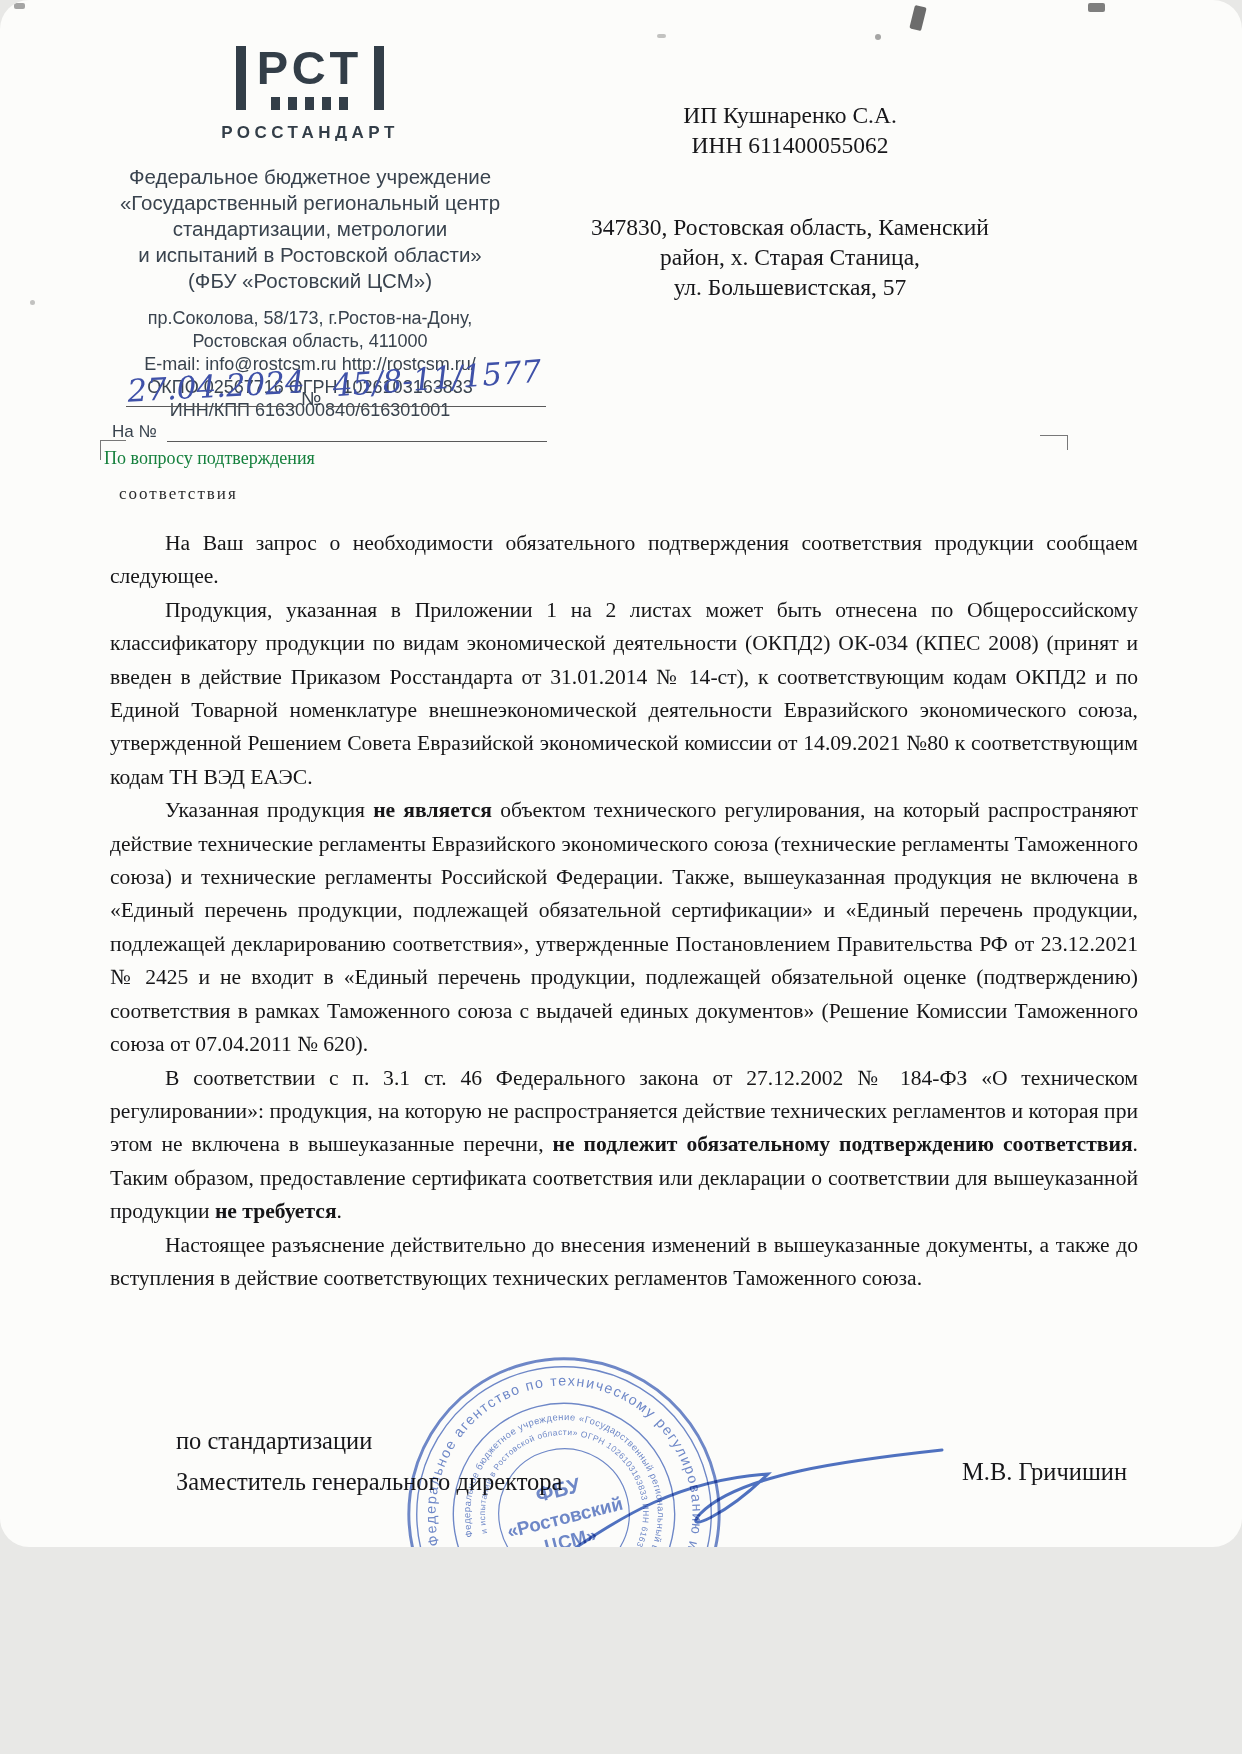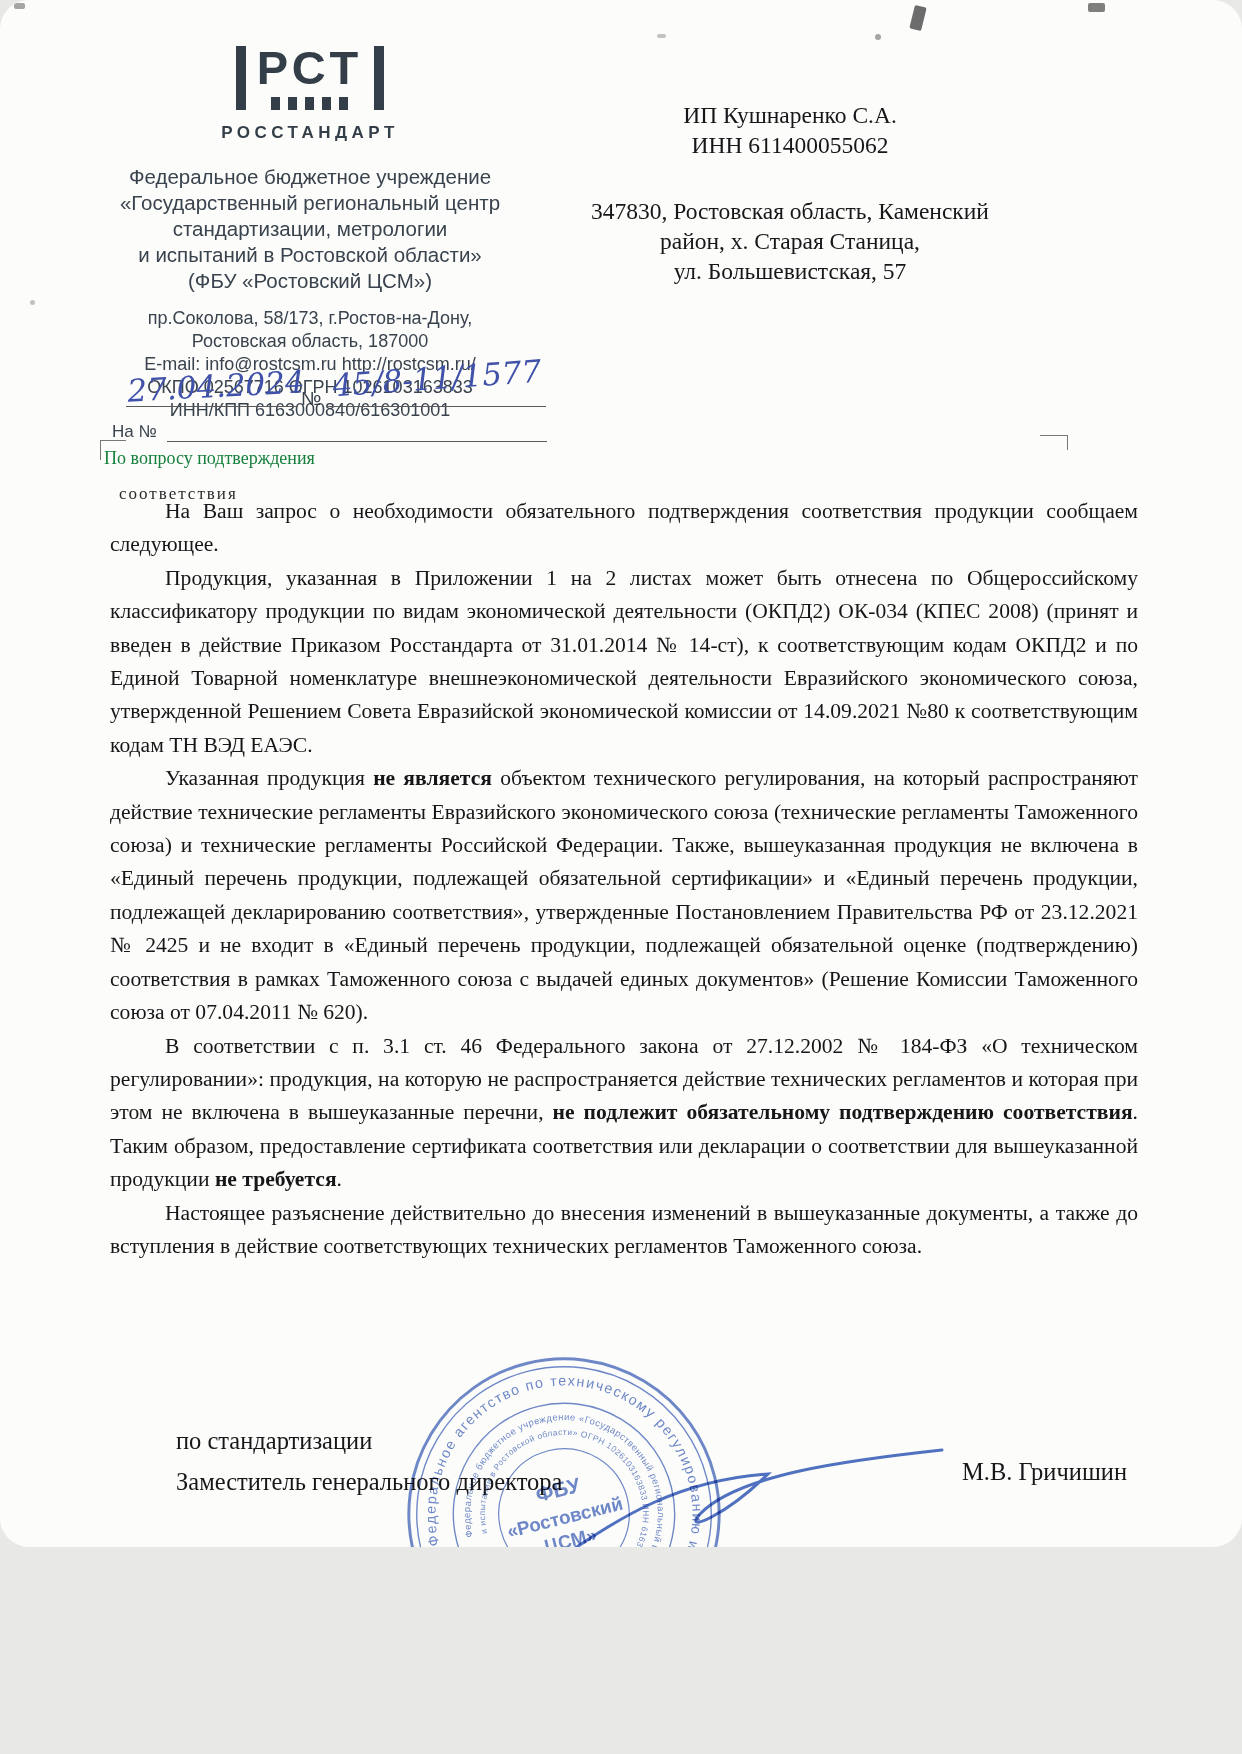--- a/index.html
+++ b/index.html
@@ -38,24 +38,24 @@
   .corner-tr{position:absolute;left:1040px;top:435px;width:27px;height:14px;
              border-top:1.6px solid #787878;border-right:1.6px solid #787878;}
 
   
   .subject1{position:absolute;left:104px;top:448px;font-size:18px;color:#15803d;}
   .subject2{position:absolute;left:119px;top:484px;font-size:17px;letter-spacing:2px;color:#2a2a2c;}
 
   
   .recipient{position:absolute;left:566px;top:100px;width:448px;text-align:center;
              font-size:23.5px;line-height:30px;color:#17171a;}
-  .recipient .addr{margin-top:36px;}
-
-  
-  .body{position:absolute;left:110px;top:495px;width:1028px;font-size:21.6px;line-height:33.4px;
+  .recipient .addr{margin-top:52px;}
+
+  
+  .body{position:absolute;left:110px;top:527px;width:1028px;font-size:21.6px;line-height:33.4px;
         text-align:justify;color:#161618;}
   .body p{margin:0;text-indent:55px;}
   .body strong{font-weight:700;}
 
   
   .sig-pos{position:absolute;left:176px;top:1420px;font-size:24.5px;line-height:41px;color:#17171a;}
   .sig-name{position:absolute;left:962px;top:1458px;font-size:24.5px;color:#17171a;font-family:Liberation Serif, serif;}
   .executor{position:absolute;left:110px;top:1540px;font-size:20.5px;line-height:33px;color:#1a1a1c;}
 
   
@@ -106,21 +106,21 @@
     <div class="brand">РОССТАНДАРТ</div>
     <div class="org">
       <div>Федеральное бюджетное учреждение</div>
       <div>«Государственный региональный центр</div>
       <div>стандартизации, метрологии</div>
       <div>и испытаний в Ростовской области»</div>
       <div>(ФБУ «Ростовский ЦСМ»)</div>
     </div>
     <div class="contact">
       <div>пр.Соколова, 58/173, г.Ростов-на-Дону,</div>
-      <div>Ростовская область, 187000</div>
+      <div>Ростовская область, 411000</div>
       <div>E-mail: info@rostcsm.ru   http://rostcsm.ru/</div>
       <div>ОКПО 02567716  ОГРН 1026103163833</div>
       <div>ИНН/КПП 6163000840/616301001</div>
     </div>
   </div>
 
   <div class="hand date-script">27.04.2024</div>
   <div class="u-line date-line"></div>
   <div class="no-label">№</div>
   <div class="hand num-script">45/8-11/1577</div>

